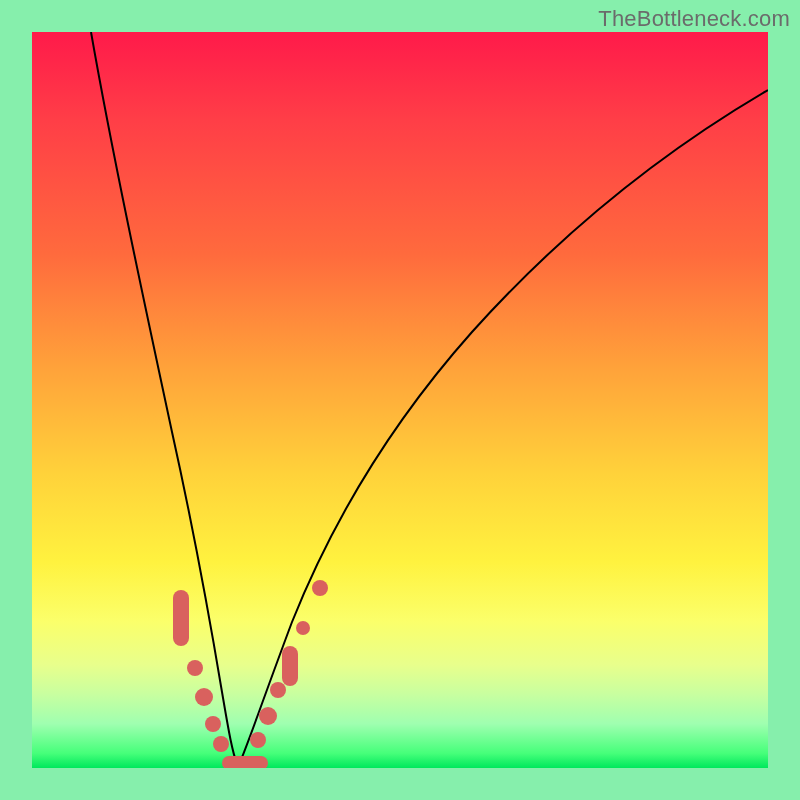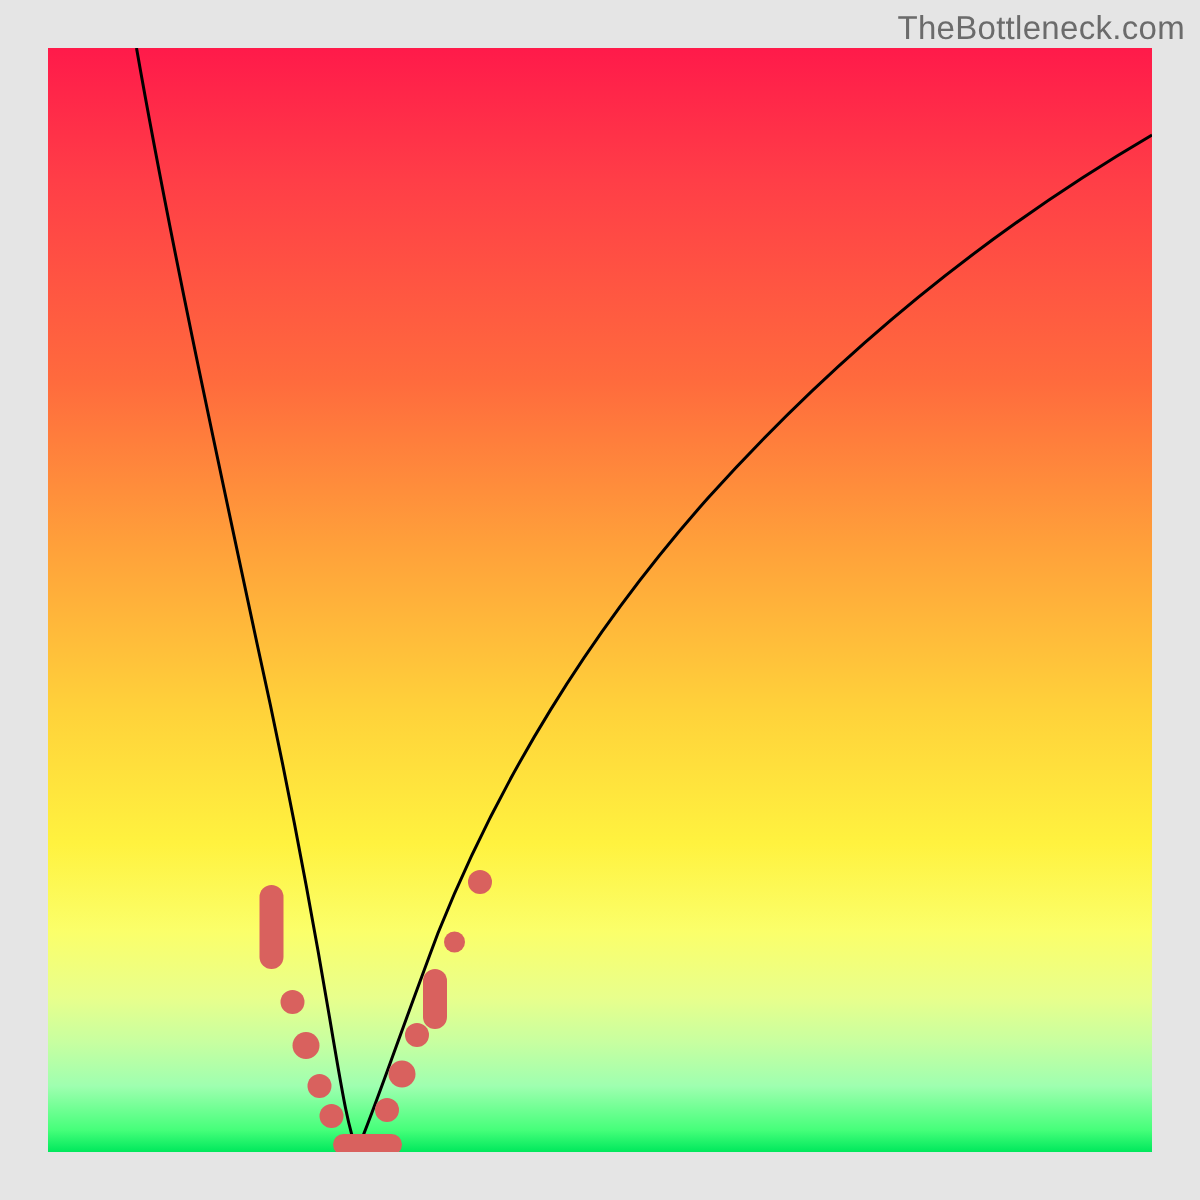--- a/index.html
+++ b/index.html
@@ -10,21 +10,21 @@
     background: #000;
     overflow: hidden;
     font-family: Arial, Helvetica, sans-serif;
   }
   .frame {
     position: absolute;
     left: 0;
     top: 0;
     width: 800px;
     height: 800px;
-    background: #e5e5e5;
+    background: #86efac;
   }
   .plot-area {
     position: absolute;
     left: 32px;
     top: 32px;
     width: 736px;
     height: 736px;
     
     background: linear-gradient(
       to bottom,

